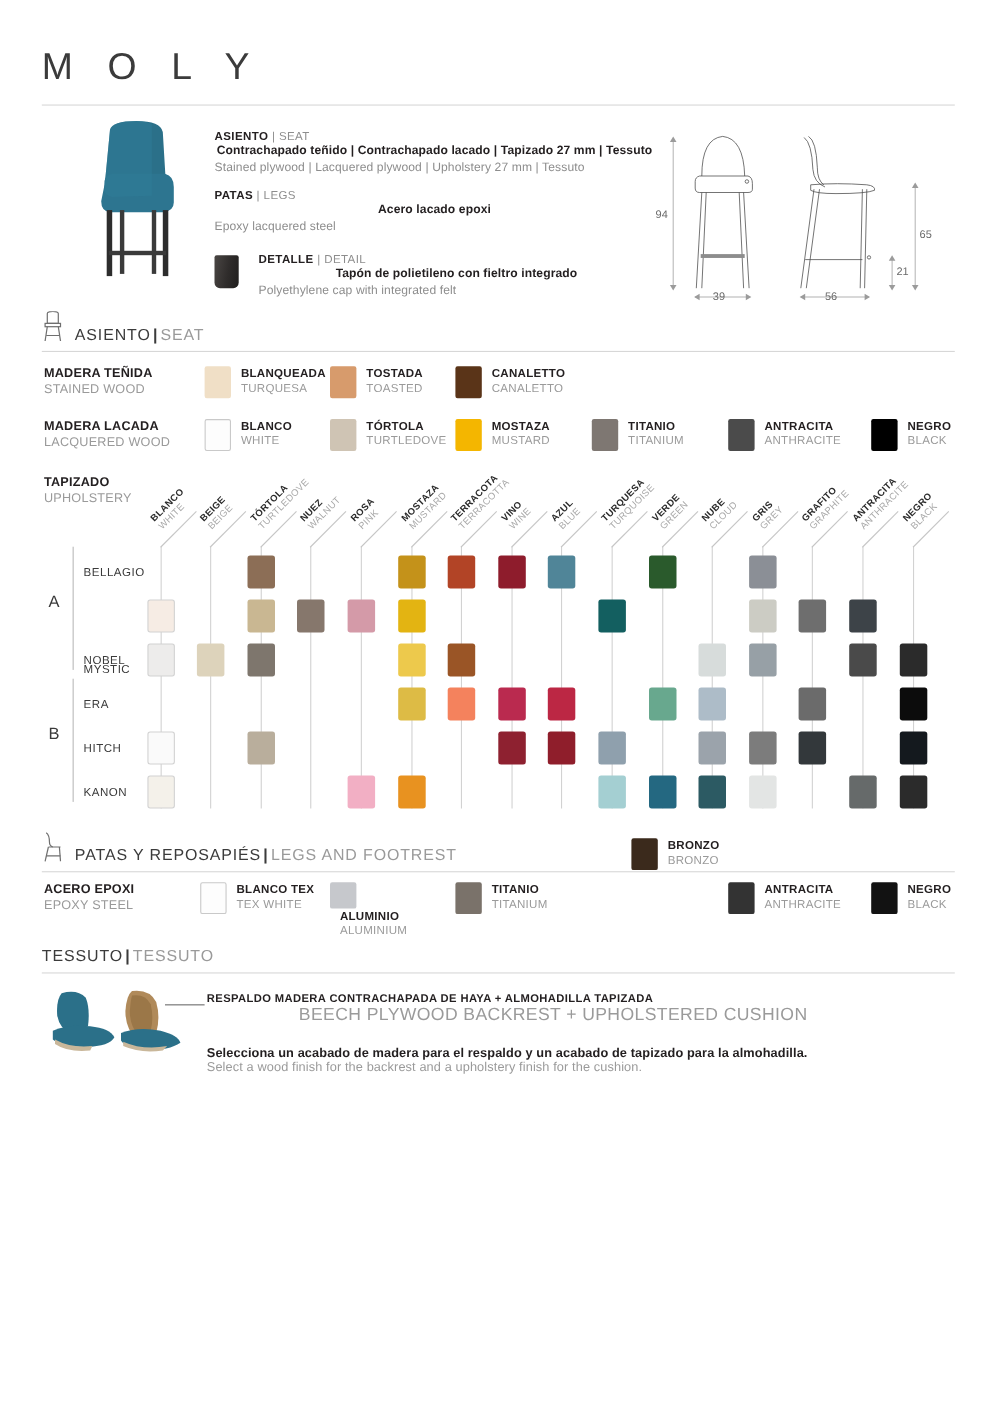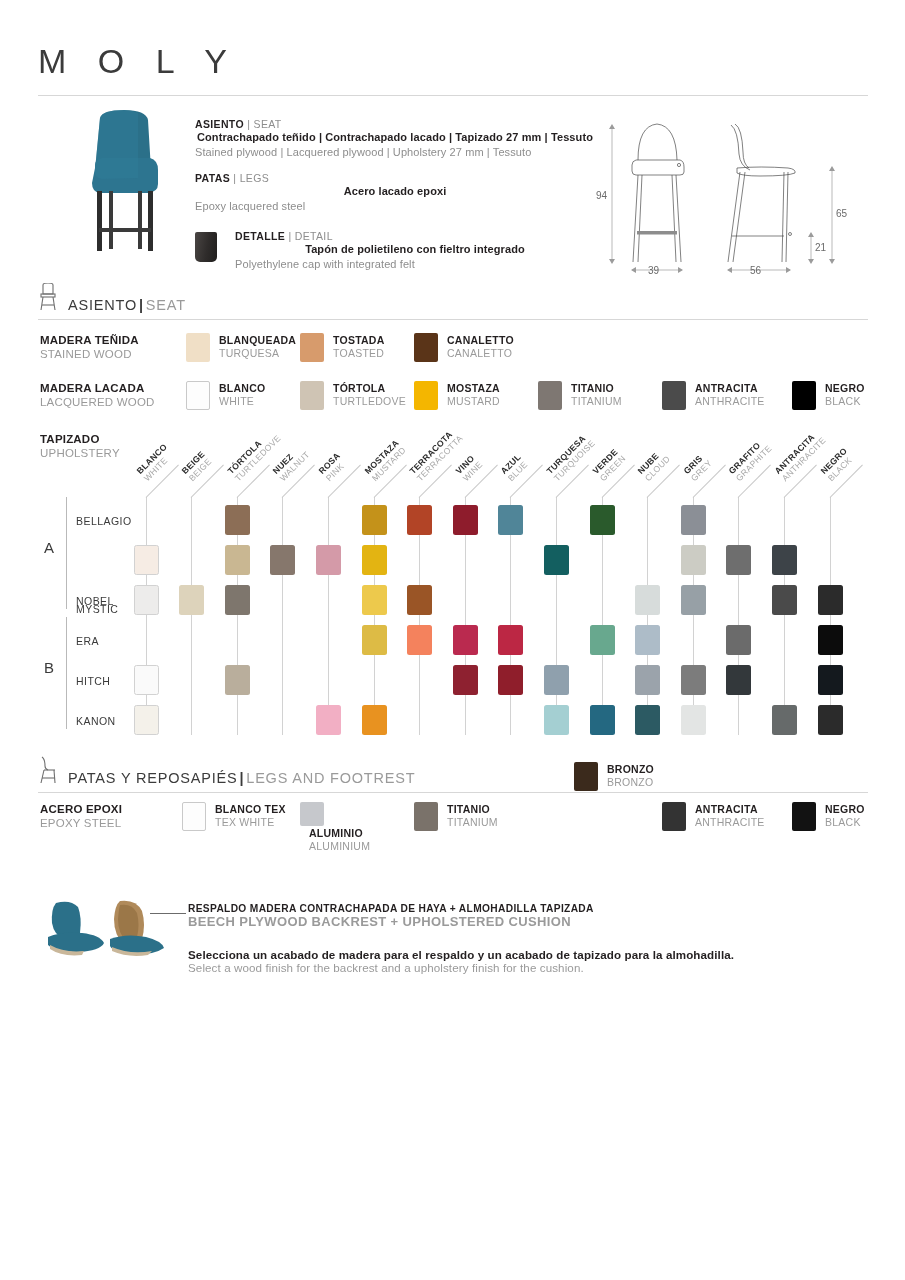--- a/index.html
+++ b/index.html
@@ -84,21 +84,21 @@
   .rowlabel { position: absolute; font-size: 10.5px; color: #3a3a3a; letter-spacing: .45px; }
   .grouplabel { position: absolute; font-size: 15px; color: #3a3a3a; }
   .groupbar { position: absolute; width: 1px; background: #b9b9b9; }
   .swatch { position: absolute; width: 25px; height: 30px; border-radius: 2.5px; }
   .swatch.bordered { border: 1px solid #d2d2d2; }
 
   
   .tess-imgs { position: absolute; left: 42px; top: 895px; width: 130px; height: 65px; }
   .tess-txt { position: absolute; left: 188px; top: 903px; }
   .tess-txt .l1 { font-size: 10.2px; font-weight: 700; color: #231f20; letter-spacing: .35px; }
-  .tess-txt .l2 { font-size: 13px; font-weight: 700; color: #9a9a9a; letter-spacing: .35px; }
+  .tess-txt .l2 { font-size: 16px; font-weight: 400; color: #9a9a9a; letter-spacing: .35px; text-align: right; }
   .tess-txt .l3 { font-size: 11.6px; font-weight: 700; color: #231f20; letter-spacing: .1px; margin-top: 19px; }
   .tess-txt .l4 { font-size: 11.6px; font-weight: 400; color: #9a9a9a; letter-spacing: .1px; }
   .tess-leader { position: absolute; left: 150px; top: 913px; width: 36px; height: 1px; background: #6b6b6b; }
 </style>
 </head>
 <body>
 
 <div class="page">
 
   <div class="title">M O L Y</div>
@@ -520,20 +520,26 @@
       </div>
       <div class="fin-item" style="position: absolute; left: 792px; top: 802px;">
         <div class="fin-sw" style="background: rgb(18, 18, 18);"></div>
         <div class="fin-txt">
           <div class="es">NEGRO</div>
           <div class="en">BLACK</div>
         </div>
       </div>
     </div>
 
+  <div class="sec" style="left:38px; top:862px;">
+    <div class="sec-title">
+      <span>TESSUTO</span><span class="sep">|</span><span class="en">TESSUTO</span>
+    </div>
+    <div class="sec-rule"></div>
+  </div>
 
   <div class="tess-imgs">
     <svg viewBox="0 0 130 65" width="130" height="65">
       <path d="M14 8 Q28 4 36 12 Q40 22 38 38 L22 44 Q12 40 10 28 Q9 14 14 8 Z" fill="#2b7089"></path>
       <path d="M6 42 Q20 36 40 38 Q58 40 62 48 Q58 56 36 57 Q14 57 6 50 Z" fill="#2b7089"></path>
       <path d="M8 50 Q22 58 42 56 L40 60 Q20 62 8 54 Z" fill="#c9b79a"></path>
       <path d="M78 6 Q94 4 100 16 Q104 30 100 44 L82 50 Q72 40 72 24 Q73 10 78 6 Z" fill="#b08a5a"></path>
       <path d="M78 10 Q90 8 95 18 Q98 30 95 42 L84 46 Q76 38 76 24 Q77 13 78 10 Z" fill="#9b7748"></path>
       <path d="M68 44 Q84 38 104 42 Q120 46 122 53 Q112 60 90 60 Q72 58 68 51 Z" fill="#2b7089"></path>
       <path d="M70 52 Q88 60 110 56 L106 60 Q86 63 70 56 Z" fill="#c9b79a"></path>

